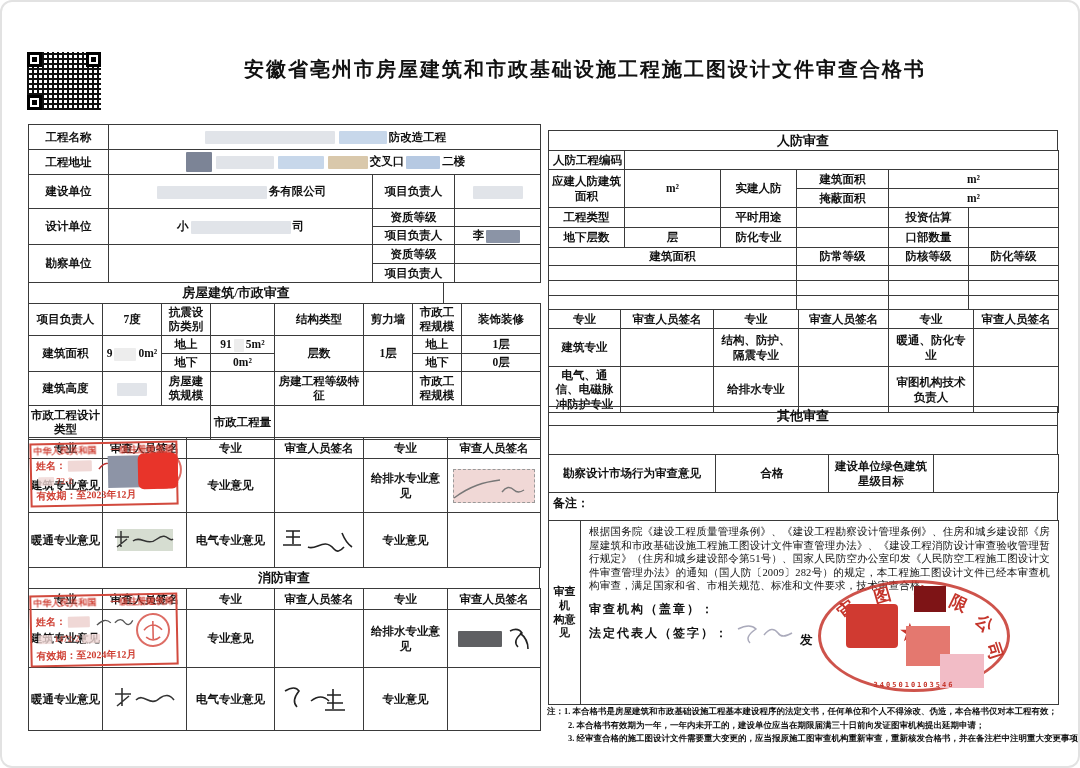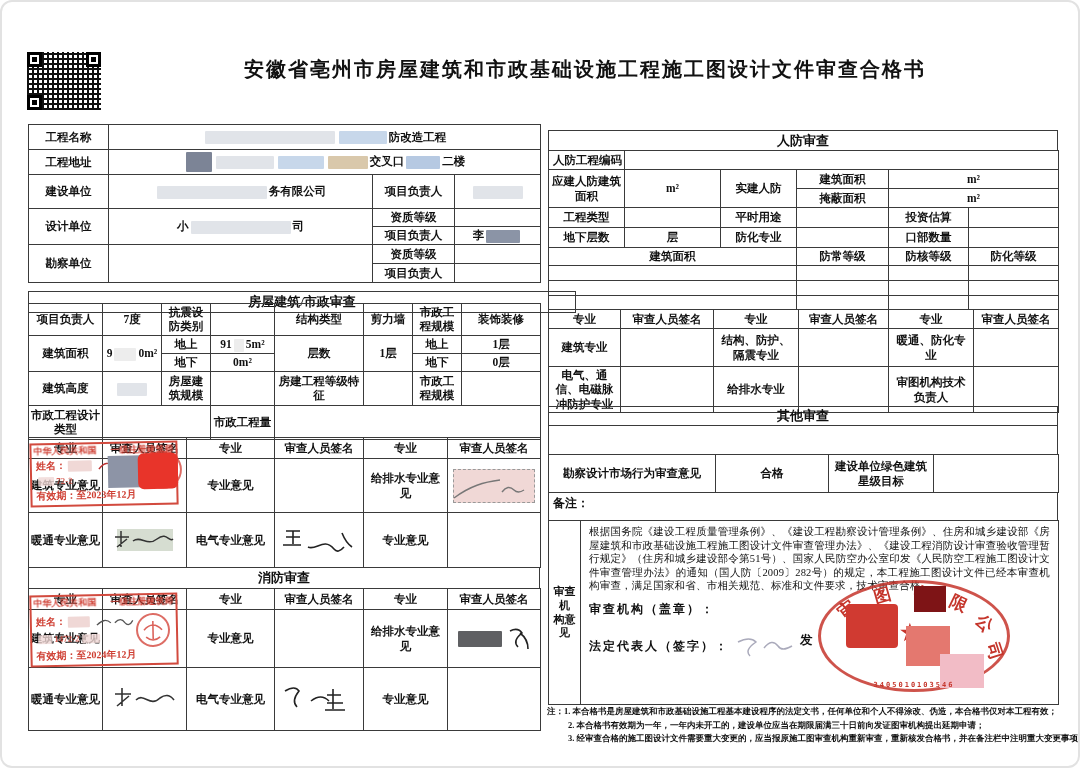--- a/index.html
+++ b/index.html
@@ -104,21 +104,21 @@
       <td>资质等级</td>
       <td></td>
     </tr>
     <tr style="height:19px">
       <td>项目负责人</td>
       <td></td>
     </tr>
   </tbody>
     </table>
 
-  <div class="band" style="left:26px;top:289px;width:548px;height:22px">房屋建筑/市政审查</div>
+  <div class="band" style="left:26px;top:280px;width:416px;height:22px">房屋建筑/市政审查</div>
 
   <table class="t" style="left:26px;top:301px;width:512px">
     <colgroup>
         <col style="width:74px">
         <col style="width:59px">
         <col style="width:49px">
         <col style="width:64px">
         <col style="width:89px">
         <col style="width:49px">
         <col style="width:49px">
@@ -413,21 +413,21 @@
       </colgroup>
     <tbody>
         <tr style="height:184px">
       <td style="font-size:11px;padding:0 2px">
         <div>审查机</div>
         <div>构意见</div>
       </td>
       <td style="vertical-align:top;text-align:left">
         <div class="par">根据国务院《建设工程质量管理条例》、《建设工程勘察设计管理条例》、住房和城乡建设部《房屋建筑和市政基础设施工程施工图设计文件审查管理办法》、《建设工程消防设计审查验收管理暂行规定》（住房和城乡建设部令第51号）、国家人民防空办公室印发《人民防空工程施工图设计文件审查管理办法》的通知（国人防〔2009〕282号）的规定，本工程施工图设计文件已经本审查机构审查，满足国家和省、市相关规范、标准和文件要求，技术审查合格。</div>
         <div class="agline">审查机构（盖章）：</div>
-        <div class="agline" style="margin-top:17px">
+        <div class="agline" style="margin-top:4px">
           <span>法定代表人（签字）：</span>
           <svg class="sig" width="64" height="26" viewBox="0 0 64 26">
                 <path d="M4 8 q12 -6 18 0 q-12 8 -6 14 M30 14 q8 -10 14 -2 q4 6 14 0" fill="none" stroke="#aab" stroke-width="1.5"></path>
               </svg>
         </div>
       </td>
     </tr>
   </tbody>
     </table>
 

